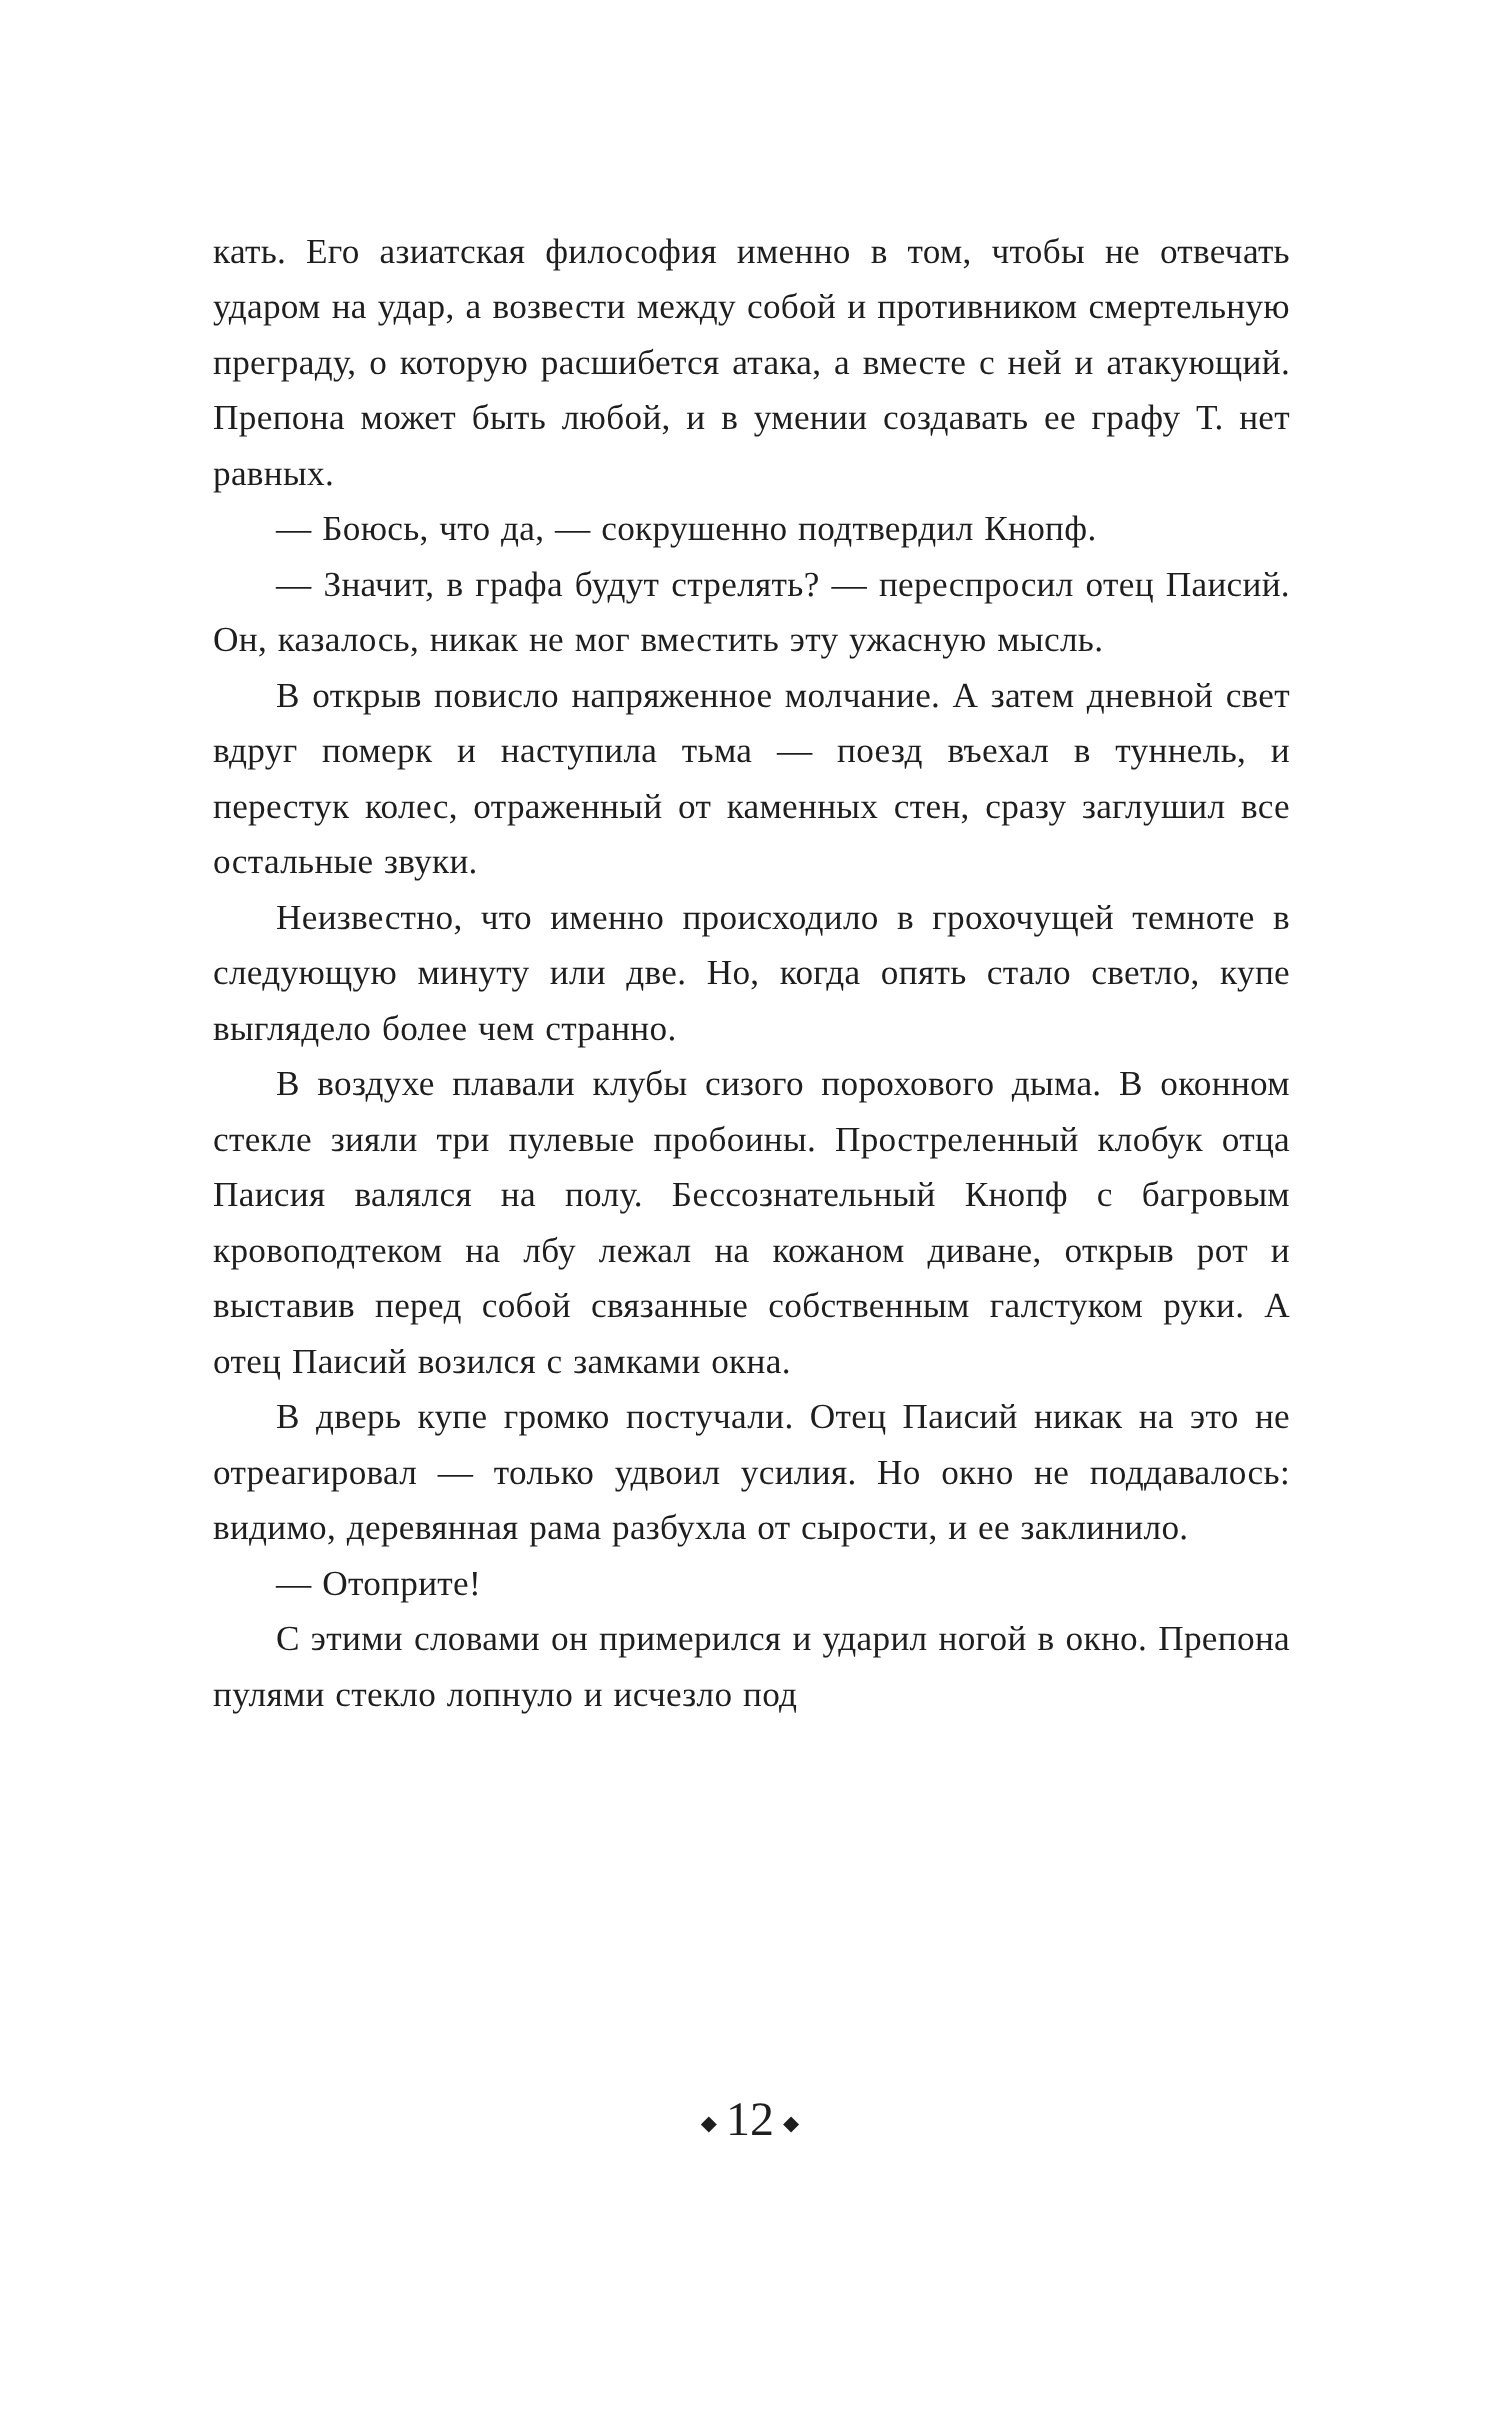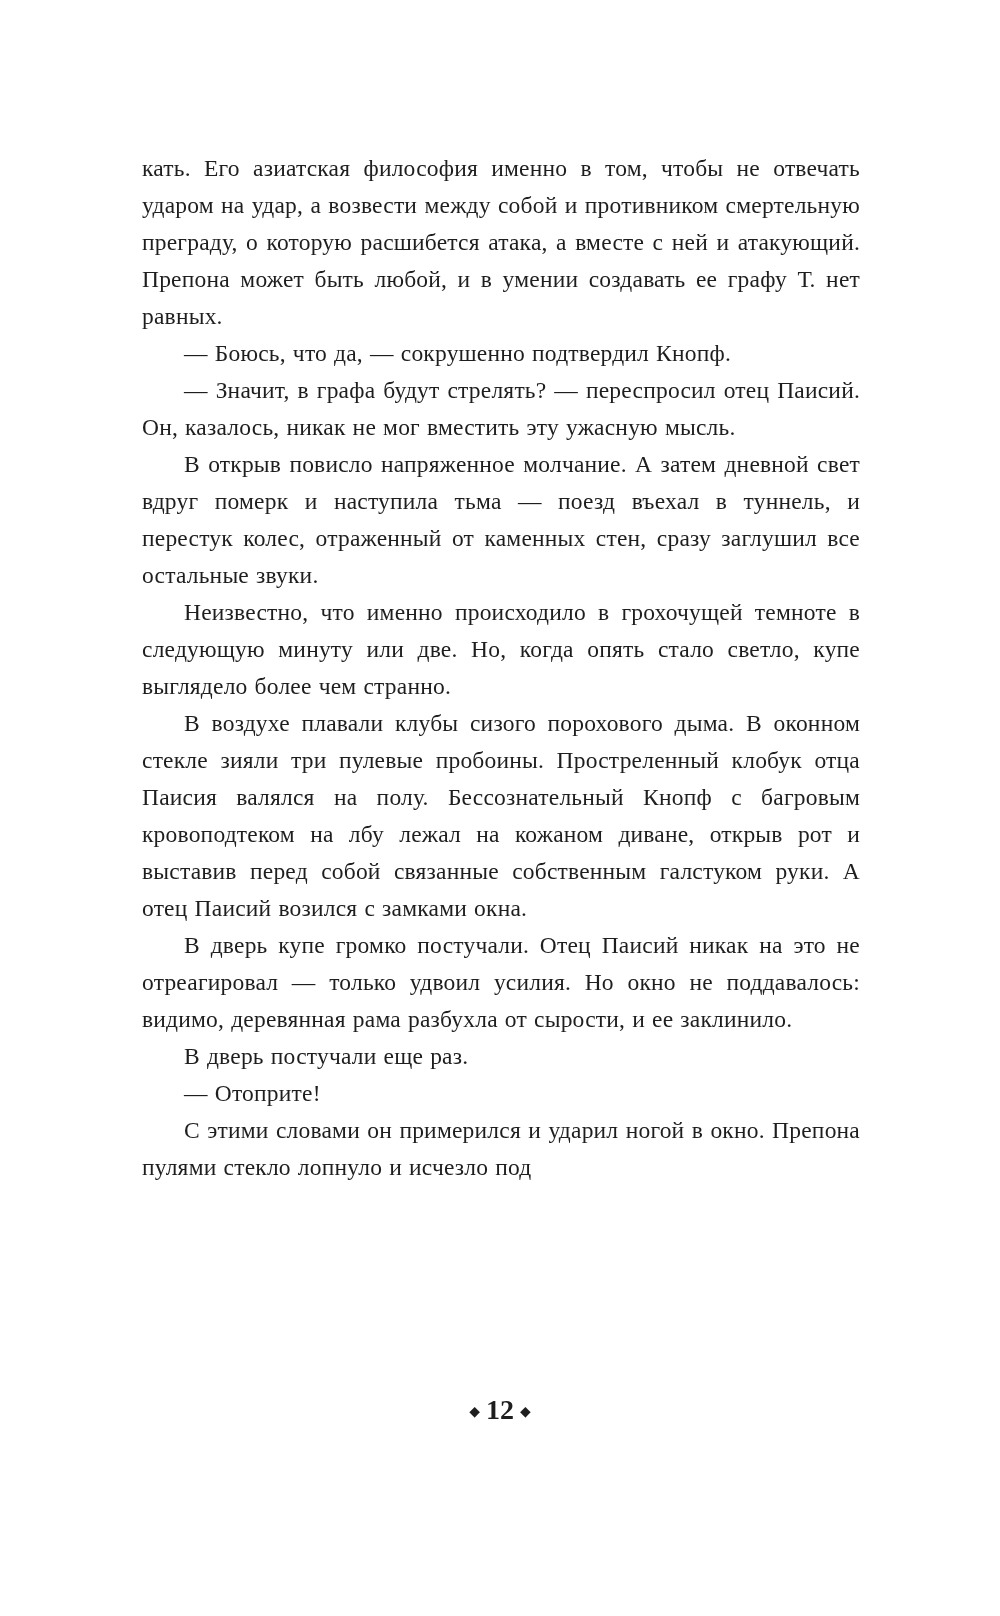--- a/index.html
+++ b/index.html
@@ -39,23 +39,22 @@
   .footer {
     position: absolute;
     left: 0;
     top: 1394px;
     width: 100%;
     text-align: center;
     color: #1e1e1e;
     white-space: nowrap;
   }
   .page-number {
-    font-size: 28px;
+    font-size: 32px;
     padding: 0 6px;
-    font-weight: bold;
   }
   .diamond {
     font-size: 14px;
     vertical-align: 3px;
     display: inline-block;
   }
 </style>
 </head>
 <body>
 
@@ -63,21 +62,20 @@
 
   <div class="text-block">
 
   <p class="para">кать. Его азиатская философия именно в том, чтобы не отвечать ударом на удар, а возвести между собой и противником смертельную преграду, о которую рас­шибется атака, а вместе с ней и атакующий. Препона может быть любой, и в умении создавать ее графу Т. нет равных.</p>
       <p class="para indent">— Боюсь, что да, — сокрушенно подтвердил Кнопф.</p>
       <p class="para indent">— Значит, в графа будут стрелять? — переспросил отец Паисий. Он, казалось, никак не мог вместить эту ужасную мысль.</p>
       <p class="para indent">В открыв повисло напряженное молчание. А затем дневной свет вдруг померк и наступила тьма — поезд въехал в туннель, и перестук колес, отраженный от ка­менных стен, сразу заглушил все остальные звуки.</p>
       <p class="para indent">Неизвестно, что именно происходило в грохочущей темноте в следующую минуту или две. Но, когда опять стало светло, купе выглядело более чем странно.</p>
       <p class="para indent">В воздухе плавали клубы сизого порохового дыма. В оконном стекле зияли три пулевые пробоины. Про­стреленный клобук отца Паисия валялся на полу. Бес­сознательный Кнопф с багровым кровоподтеком на лбу лежал на кожаном диване, открыв рот и выставив перед собой связанные собственным галстуком руки. А отец Паисий возился с замками окна.</p>
       <p class="para indent">В дверь купе громко постучали. Отец Паисий никак на это не отреагировал — только удвоил усилия. Но окно не поддавалось: видимо, деревянная рама разбух­ла от сырости, и ее заклинило.</p>
-      <p class="para indent">В дверь постучали еще раз.</p>
       <p class="para indent">— Отоприте!</p>
       <p class="para indent">С этими словами он примерился и ударил ногой в окно. Препона пулями стекло лопнуло и исчезло под</p>
     </div>
 
   <div class="footer">
     <span class="diamond">◆</span><span class="page-number">12</span><span class="diamond">◆</span>
   </div>
 
 </div>
 

